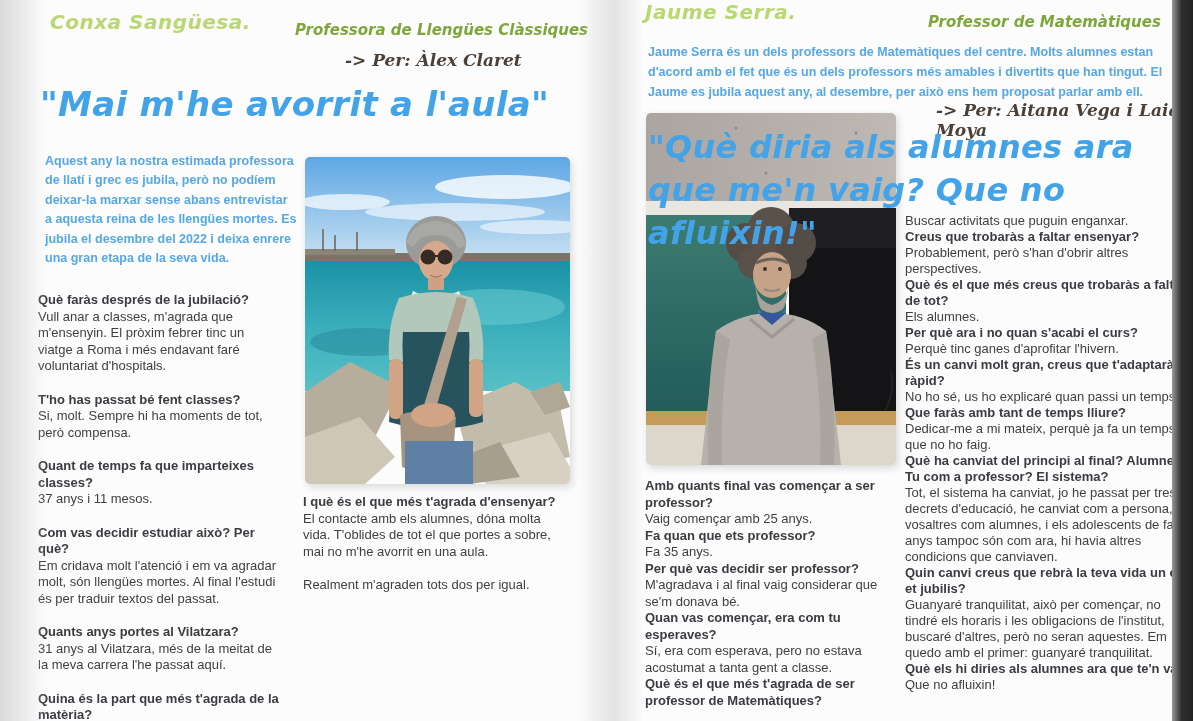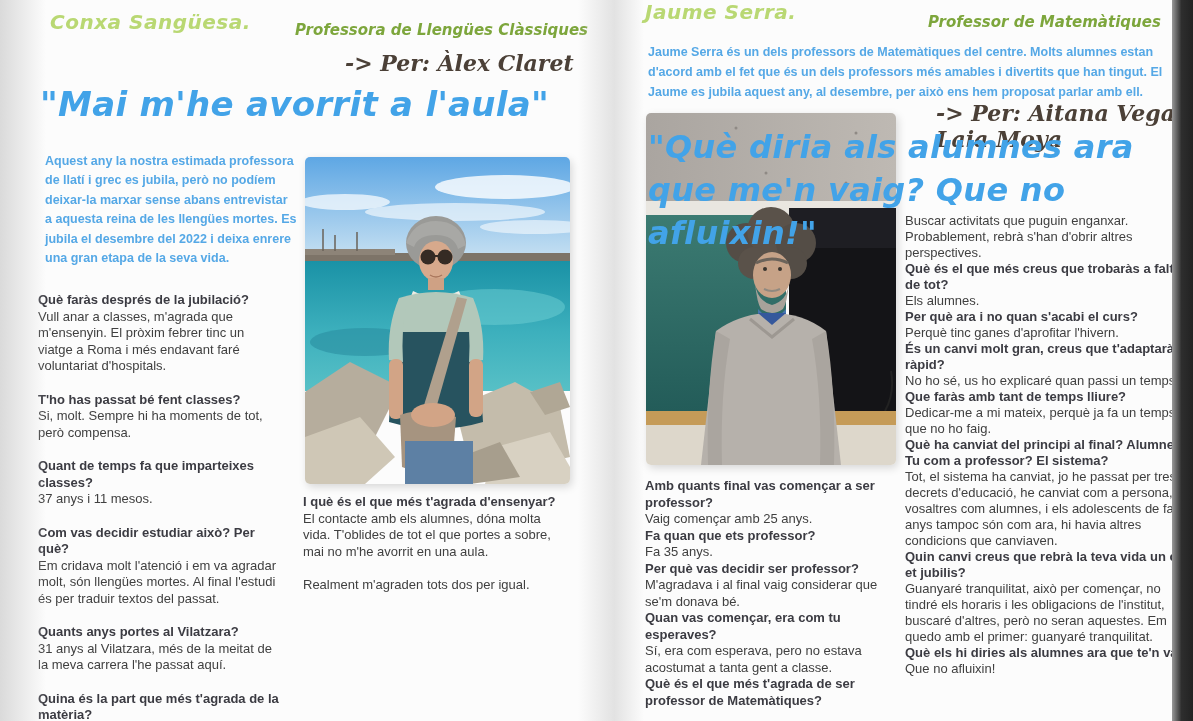--- a/index.html
+++ b/index.html
@@ -15,21 +15,21 @@
           pointer-events:none;}
   .edge-right{position:absolute;right:0;top:0;bottom:0;width:21px;
               background:linear-gradient(90deg,#999,#2e2e2e 45%,#222);}
 
   
   .name{position:absolute;margin:0;font-family:"DejaVu Sans",sans-serif;font-weight:bold;font-style:italic;
         font-size:20px;letter-spacing:.5px;color:#b9d873;}
   .role{position:absolute;font-family:"DejaVu Sans",sans-serif;font-weight:bold;font-style:italic;
         font-size:15px;color:#7da63c;}
   .byline{position:absolute;font-family:"DejaVu Serif",serif;font-style:italic;font-weight:bold;
-          font-size:22px;color:#4b4037;}
+          font-size:17px;color:#4b4037;}
   .quote{position:absolute;margin:0;font-family:"DejaVu Sans",sans-serif;font-weight:bold;font-style:italic;
          color:#42a3e8;letter-spacing:.3px;}
   .intro{position:absolute;margin:0;font-weight:bold;color:#55a8e6;}
 
   
   .name-left{left:50px;top:10px;}
   .role-left{left:295px;top:21px;}
   .byline-left{left:345px;top:50px;}
   .quote-left{left:40px;top:84px;width:560px;font-size:34px;line-height:1.2;}
   .intro-left{left:45px;top:152px;width:252px;font-size:12.5px;line-height:1.55;}
@@ -260,21 +260,22 @@
       </div>
 
     <div class="qa-col col-r2" data-name="qa-column-right-2">
 
         <div class="qa" data-name="qa-item">
 
           <div class="a" data-name="answer">Buscar activitats que puguin enganxar.</div>
         </div>
 
         <div class="qa" data-name="qa-item">
-          <div class="a" data-name="answer">Probablement, rebrà s'han d'obrir altres perspectives.</div>
+          <div class="q" data-name="question">Creus que trobaràs a faltar ensenyar?</div>
+          <div class="a" data-name="answer">Probablement, però s'han d'obrir altres perspectives.</div>
         </div>
 
         <div class="qa" data-name="qa-item">
           <div class="q" data-name="question">Què és el que més creus que trobaràs a faltar de tot?</div>
           <div class="a" data-name="answer">Els alumnes.</div>
         </div>
 
         <div class="qa" data-name="qa-item">
           <div class="q" data-name="question">Per què ara i no quan s'acabi el curs?</div>
           <div class="a" data-name="answer">Perquè tinc ganes d'aprofitar l'hivern.</div>

